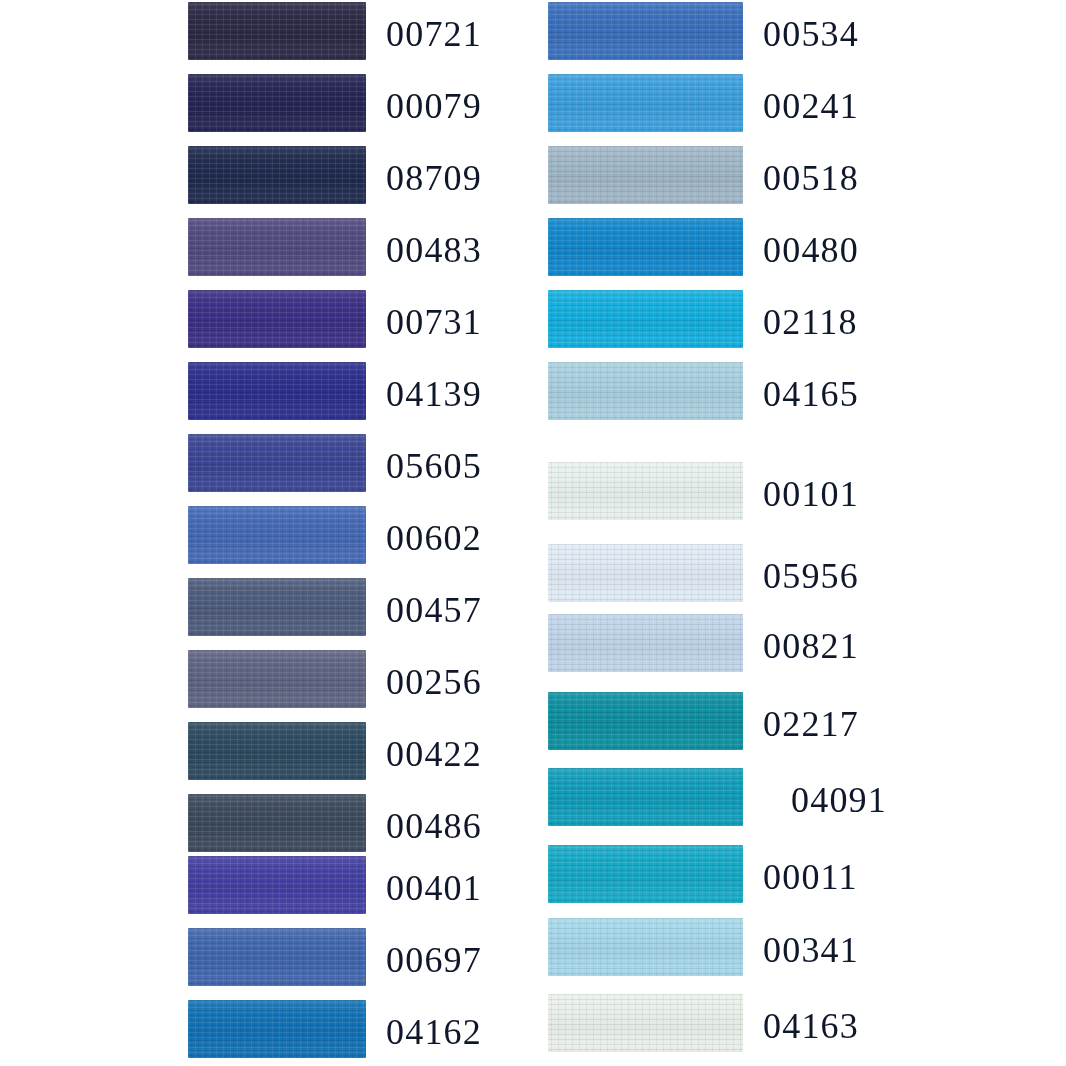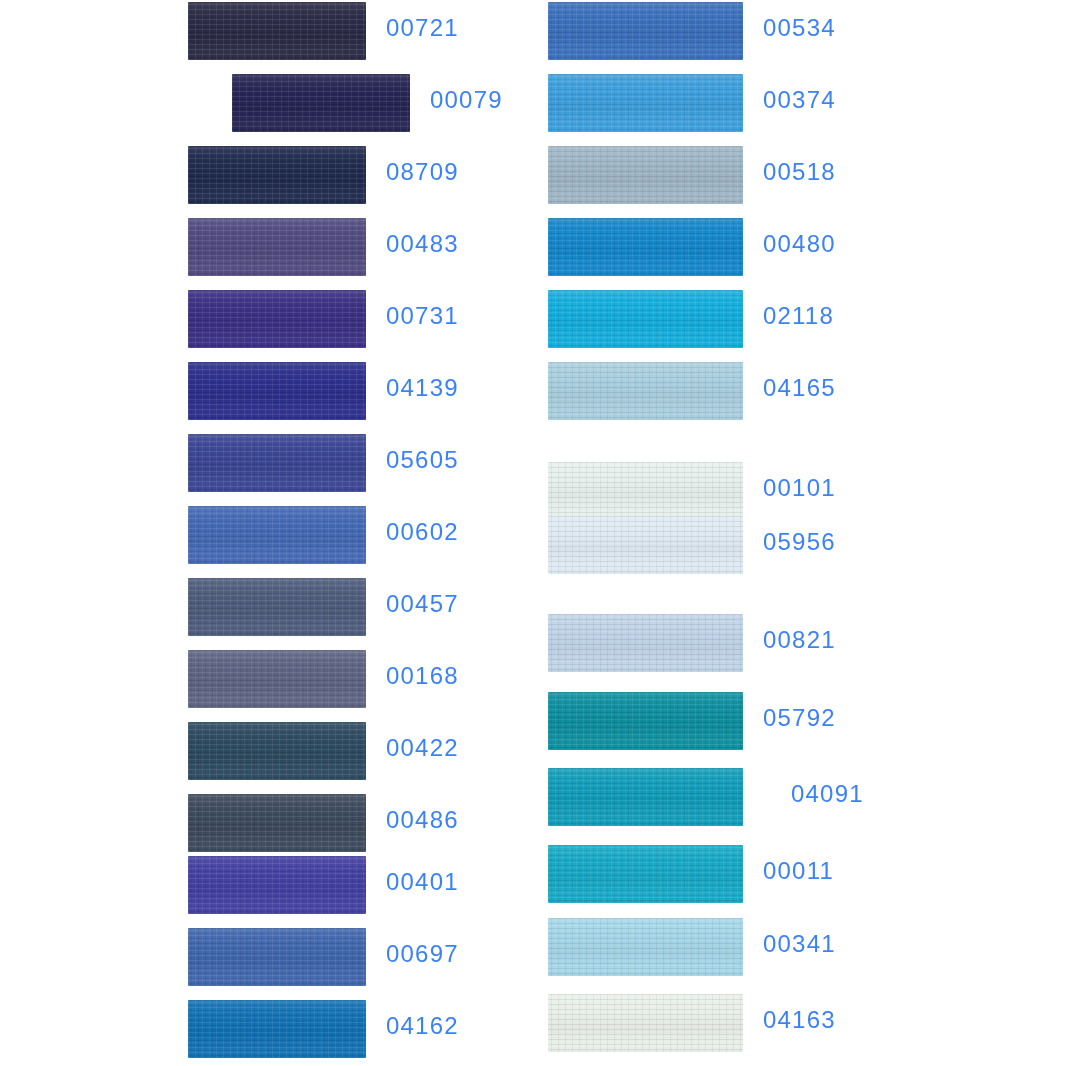--- a/index.html
+++ b/index.html
@@ -86,44 +86,44 @@
       rgba(255,255,255,0.02) 22%,
       rgba(0,0,0,0.03) 58%,
       rgba(255,255,255,0.04) 88%,
       rgba(0,0,0,0.02) 100%
     );
     pointer-events: none;
   }
 
   .code-label {
     position: absolute;
-    color: #3b82f6;
-    font-size: 24px;
+    color: #0f172a;
+    font-size: 36px;
     font-weight: 400;
     letter-spacing: 1.2px;
     white-space: nowrap;
     line-height: 1;
-    font-family: Liberation Sans, sans-serif;
+    font-family: Liberation Serif, serif;
   }
   .column.left  .code-label { left: 198px; }
   .column.right .code-label { left: 215px; }
 </style>
 </head>
 <body>
 
 <div id="chart">
   <div class="column left" id="col-left">
       <div class="swatch-row" style="top: 2px; height: 58px; width: 320px;">
         <div class="swatch" style="height: 58px; background: rgb(43, 42, 70);">
           <div class="weave"></div>
           <div class="sheen"></div>
         </div>
         <div class="code-label" style="top: 14px;">00721</div>
       </div>
-      <div class="swatch-row" style="top: 74px; height: 58px; width: 320px; margin-left: 44px;">
+      <div class="swatch-row" style="top: 74px; height: 58px; width: 320px;">
         <div class="swatch" style="height: 58px; background: rgb(38, 36, 83);">
           <div class="weave"></div>
           <div class="sheen"></div>
         </div>
         <div class="code-label" style="top: 14px;">00079</div>
       </div>
       <div class="swatch-row" style="top: 146px; height: 58px; width: 320px;">
         <div class="swatch" style="height: 58px; background: rgb(31, 42, 78);">
           <div class="weave"></div>
           <div class="sheen"></div>
@@ -170,21 +170,21 @@
           <div class="weave"></div>
           <div class="sheen"></div>
         </div>
         <div class="code-label" style="top: 14px;">00457</div>
       </div>
       <div class="swatch-row" style="top: 650px; height: 58px; width: 320px;">
         <div class="swatch" style="height: 58px; background: rgb(94, 100, 130);">
           <div class="weave"></div>
           <div class="sheen"></div>
         </div>
-        <div class="code-label" style="top: 14px;">00168</div>
+        <div class="code-label" style="top: 14px;">00256</div>
       </div>
       <div class="swatch-row" style="top: 722px; height: 58px; width: 320px;">
         <div class="swatch" style="height: 58px; background: rgb(45, 74, 96);">
           <div class="weave"></div>
           <div class="sheen"></div>
         </div>
         <div class="code-label" style="top: 14px;">00422</div>
       </div>
       <div class="swatch-row" style="top: 794px; height: 58px; width: 320px;">
         <div class="swatch" style="height: 58px; background: rgb(60, 74, 92);">
@@ -221,21 +221,21 @@
           <div class="weave"></div>
           <div class="sheen"></div>
         </div>
         <div class="code-label" style="top: 14px;">00534</div>
       </div>
       <div class="swatch-row" style="top: 74px; height: 58px; width: 320px;">
         <div class="swatch" style="height: 58px; background: rgb(60, 159, 221);">
           <div class="weave"></div>
           <div class="sheen"></div>
         </div>
-        <div class="code-label" style="top: 14px;">00374</div>
+        <div class="code-label" style="top: 14px;">00241</div>
       </div>
       <div class="swatch-row" style="top: 146px; height: 58px; width: 320px;">
         <div class="swatch" style="height: 58px; background: rgb(159, 182, 198);">
           <div class="weave"></div>
           <div class="sheen"></div>
         </div>
         <div class="code-label" style="top: 14px;">00518</div>
       </div>
       <div class="swatch-row" style="top: 218px; height: 58px; width: 320px;">
         <div class="swatch" style="height: 58px; background: rgb(18, 135, 203);">
@@ -258,40 +258,40 @@
         </div>
         <div class="code-label" style="top: 14px;">04165</div>
       </div>
       <div class="swatch-row" style="top: 462px; height: 58px; width: 320px;">
         <div class="swatch" style="height: 58px; background: rgb(231, 240, 236);">
           <div class="weave"></div>
           <div class="sheen"></div>
         </div>
         <div class="code-label" style="top: 14px;">00101</div>
       </div>
-      <div class="swatch-row" style="top: 516px; height: 58px; width: 320px; padding-left: 12px;">
+      <div class="swatch-row" style="top: 544px; height: 58px; width: 320px; padding-left: 12px;">
         <div class="swatch" style="height: 58px; background: rgb(223, 234, 244);">
           <div class="weave"></div>
           <div class="sheen"></div>
         </div>
         <div class="code-label" style="top: 14px;">05956</div>
       </div>
       <div class="swatch-row" style="top: 614px; height: 58px; width: 320px;">
         <div class="swatch" style="height: 58px; background: rgb(192, 212, 232);">
           <div class="weave"></div>
           <div class="sheen"></div>
         </div>
         <div class="code-label" style="top: 14px;">00821</div>
       </div>
       <div class="swatch-row" style="top: 692px; height: 58px; width: 320px;">
         <div class="swatch" style="height: 58px; background: rgb(13, 143, 160);">
           <div class="weave"></div>
           <div class="sheen"></div>
         </div>
-        <div class="code-label" style="top: 14px;">05792</div>
+        <div class="code-label" style="top: 14px;">02217</div>
       </div>
       <div class="swatch-row" style="top: 768px; height: 58px; width: 320px;">
         <div class="swatch" style="height: 58px; background: rgb(16, 157, 186);">
           <div class="weave"></div>
           <div class="sheen"></div>
         </div>
         <div class="code-label" style="top: 14px; margin-left: 28px;">04091</div>
       </div>
       <div class="swatch-row" style="top: 845px; height: 58px; width: 320px;">
         <div class="swatch" style="height: 58px; background: rgb(22, 169, 198);">

